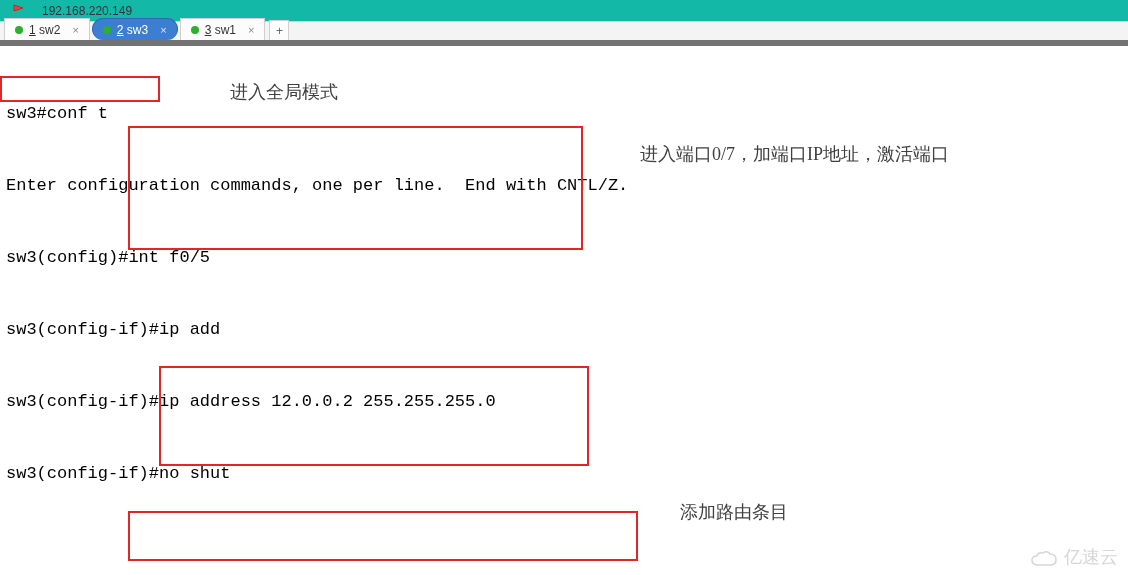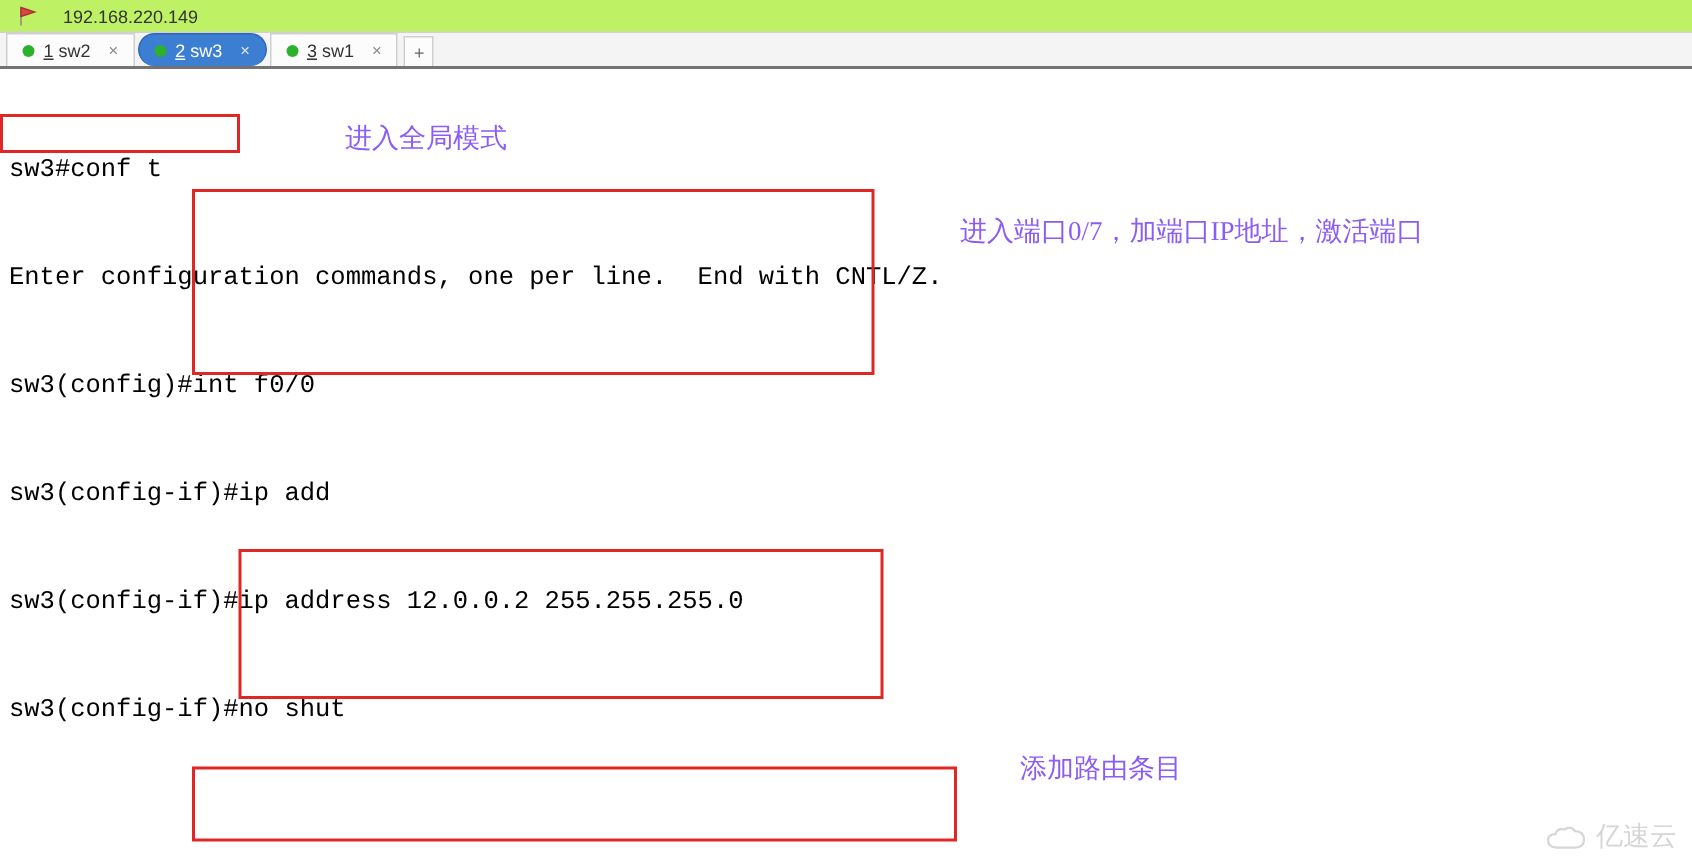--- a/index.html
+++ b/index.html
@@ -6,37 +6,37 @@
     body {
       font-family: "Microsoft YaHei", "SimSun", sans-serif;
       background: #fff;
       width: 1128px;
       height: 575px;
       overflow: hidden;
       position: relative;
     }
     .titlebar {
       height: 22px;
-      background: #bef264;
+      background: #14b8a6;
       display: flex;
       align-items: center;
       padding-left: 12px;
       font-size: 12px;
       color: #333;
       border-bottom: 1px solid #d0d0d0;
     }
     .titlebar .flag {
       width: 14px; height: 14px;
       margin-right: 16px;
       display: inline-block;
     }
     .tabstrip {
       height: 24px;
       background: #f4f4f4;
-      border-bottom: 2px solid #737373;
+      border-bottom: 6px solid #737373;
       display: flex;
       align-items: flex-end;
       padding-left: 4px;
     }
     .tab {
       display: flex;
       align-items: center;
       height: 22px;
       padding: 0 10px;
       font-size: 12px;
@@ -80,21 +80,21 @@
       padding: 8px 6px 0 6px;
       font-family: "Courier New", monospace;
       font-size: 17px;
       line-height: 24px;
       color: #000;
       white-space: pre;
     }
     .line { height: 24px; }
     .ann {
       position: absolute;
-      color: #8b5cf6;
+      color: #404040;
       font-family: "SimSun","Microsoft YaHei",serif;
       font-size: 18px;
       white-space: nowrap;
     }
     .redbox {
       position: absolute;
       border: 2px solid #e12626;
       background: transparent;
       pointer-events: none;
     }
@@ -138,21 +138,21 @@
     <span class="dot"></span>
     <span><span class="underline">3</span> <span>sw1</span></span>
     <span class="close">×</span>
   </div>
   <div class="addtab">+</div>
 </div>
 
 <div class="terminal">
   <div class="line">sw3#conf t</div>
   <div class="line">Enter configuration commands, one per line.  End with CNTL/Z.</div>
-  <div class="line">sw3(config)#int f0/0</div>
+  <div class="line">sw3(config)#int f0/5</div>
   <div class="line">sw3(config-if)#ip add</div>
   <div class="line">sw3(config-if)#ip address 12.0.0.2 255.255.255.0</div>
   <div class="line">sw3(config-if)#no shut</div>
   
   
   
   
   
   
   

